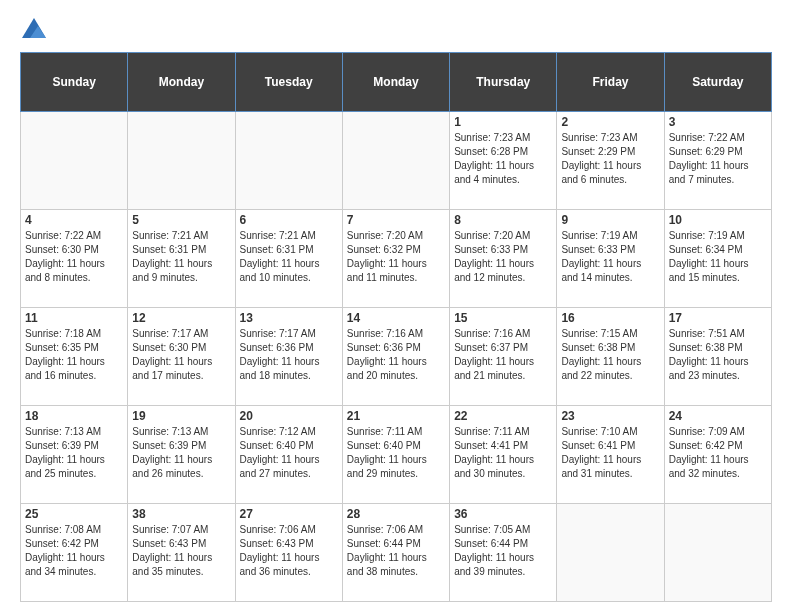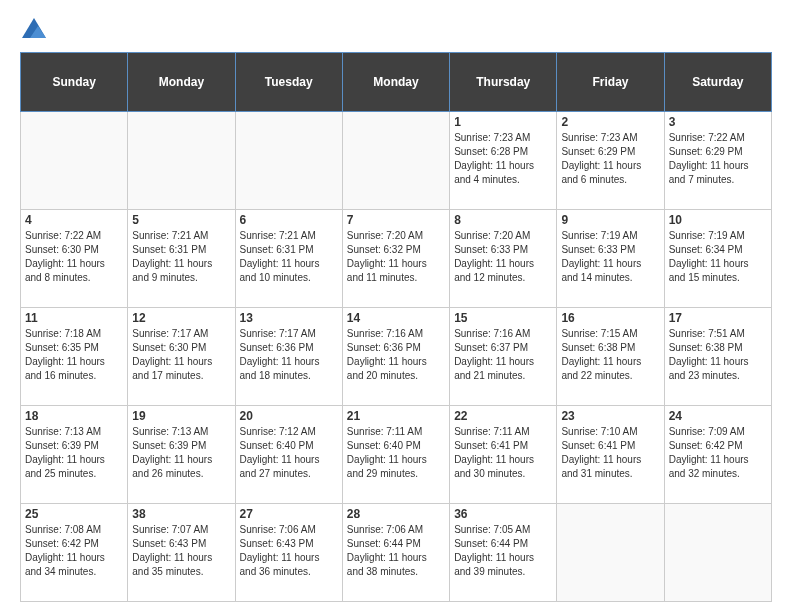--- a/index.html
+++ b/index.html
@@ -140,21 +140,21 @@
           <td>
             <span class="day-number">1</span>
             <div class="day-info">Sunrise: 7:23 AM
 Sunset: 6:28 PM
 Daylight: 11 hours
 and 4 minutes.</div>
           </td>
           <td>
             <span class="day-number">2</span>
             <div class="day-info">Sunrise: 7:23 AM
-Sunset: 6:29 PM
+Sunset: 2:29 PM
 Daylight: 11 hours
 and 6 minutes.</div>
           </td>
           <td>
             <span class="day-number">3</span>
             <div class="day-info">Sunrise: 7:22 AM
 Sunset: 6:29 PM
 Daylight: 11 hours
 and 7 minutes.</div>
           </td>
@@ -286,21 +286,21 @@
           <td>
             <span class="day-number">21</span>
             <div class="day-info">Sunrise: 7:11 AM
 Sunset: 6:40 PM
 Daylight: 11 hours
 and 29 minutes.</div>
           </td>
           <td>
             <span class="day-number">22</span>
             <div class="day-info">Sunrise: 7:11 AM
-Sunset: 6:41 PM
+Sunset: 4:41 PM
 Daylight: 11 hours
 and 30 minutes.</div>
           </td>
           <td>
             <span class="day-number">23</span>
             <div class="day-info">Sunrise: 7:10 AM
 Sunset: 6:41 PM
 Daylight: 11 hours
 and 31 minutes.</div>
           </td>

